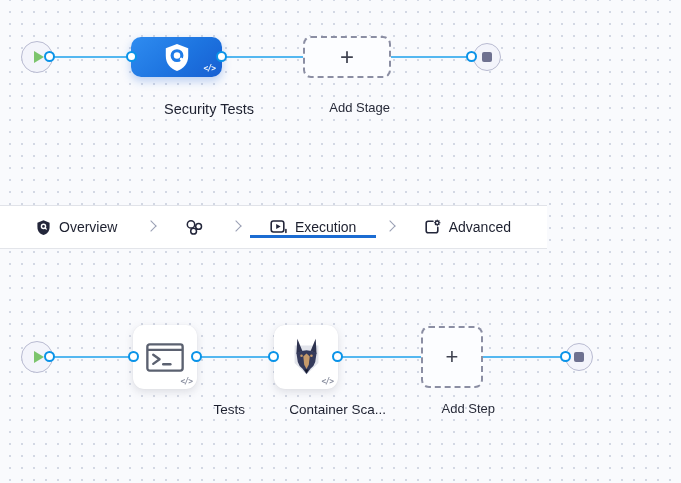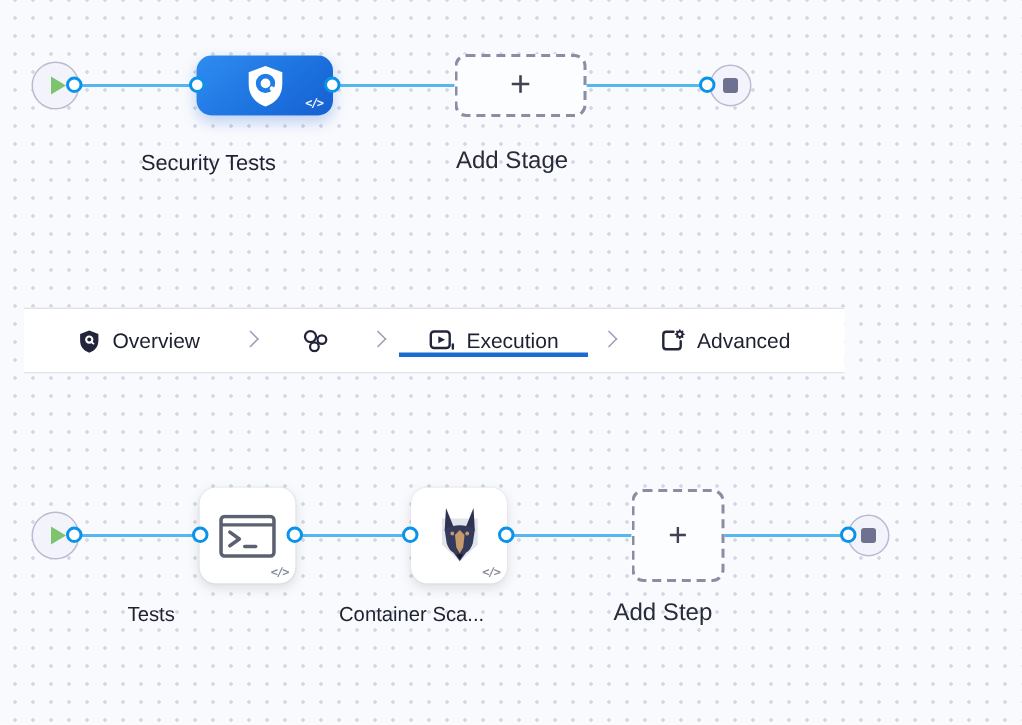--- a/index.html
+++ b/index.html
@@ -44,28 +44,28 @@
     display:flex; align-items:center; justify-content:center; z-index:2; cursor:pointer;
   }
   .plus { font-size:24px; font-weight:300; color:#3f4250; line-height:1; }
   .code-badge {
     position:absolute; font-family:"DejaVu Sans Mono",monospace; font-size:8px; font-weight:bold;
     letter-spacing:-1px; line-height:1;
   }
   .code-badge.on-blue { right:7px; bottom:4px; color:rgba(255,255,255,.95); }
   .code-badge.on-card { right:5px; bottom:3px; color:#878c9d; }
   .node-label {
-    position:absolute; text-align:left; color:#1e2130; font-size:14px; line-height:21px; z-index:2;
+    position:absolute; text-align:right; color:#1e2130; font-size:14px; line-height:21px; z-index:2;
   }
   .node-label.stage { font-weight:500; font-size:14.5px; }
-  .node-label.add { font-size:16px; color:#282b39; }
+  .node-label.add { font-size:13px; color:#282b39; }
   .node-label.step { font-size:13.5px; }
   
   .tabbar {
-    position:absolute; left:16px; top:205px; width:547px; height:44px; background:#fff;
+    position:absolute; left:0; top:205px; width:547px; height:44px; background:#fff;
     border-top:1px solid #e1e3e9; border-bottom:1px solid #e3e5ea;
     display:flex; align-items:stretch; justify-content:space-between; padding:11px 16px; z-index:6;
   }
   .tab {
     position:relative; display:flex; align-items:center; gap:8px; padding:0 20px;
     font-size:14px; color:#1d202f; cursor:pointer; white-space:nowrap;
   }
   .tab.active { font-weight:normal; }
   .tab-underline { position:absolute; left:0; right:0; bottom:-1px; height:3px; background:#1b6cd2; }
   .tab-sep {

